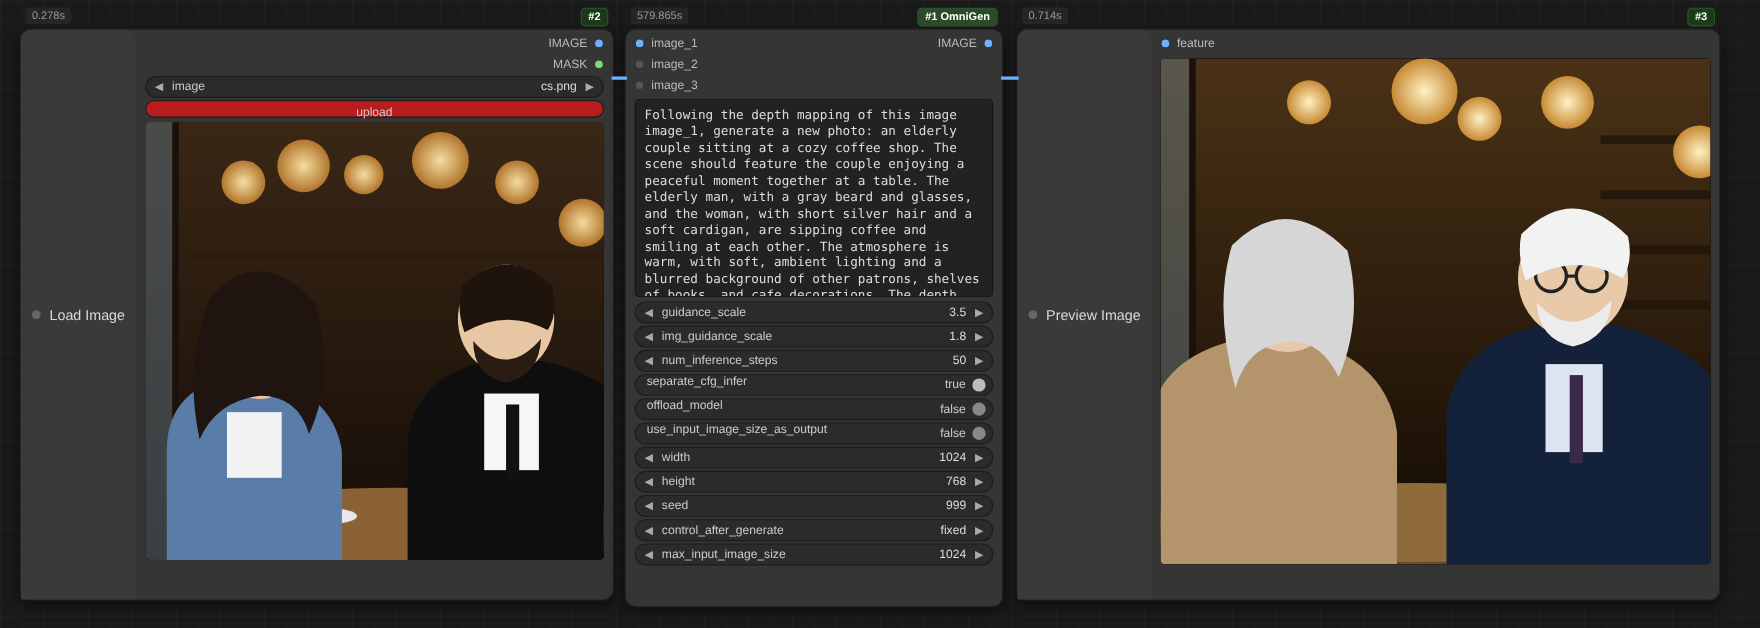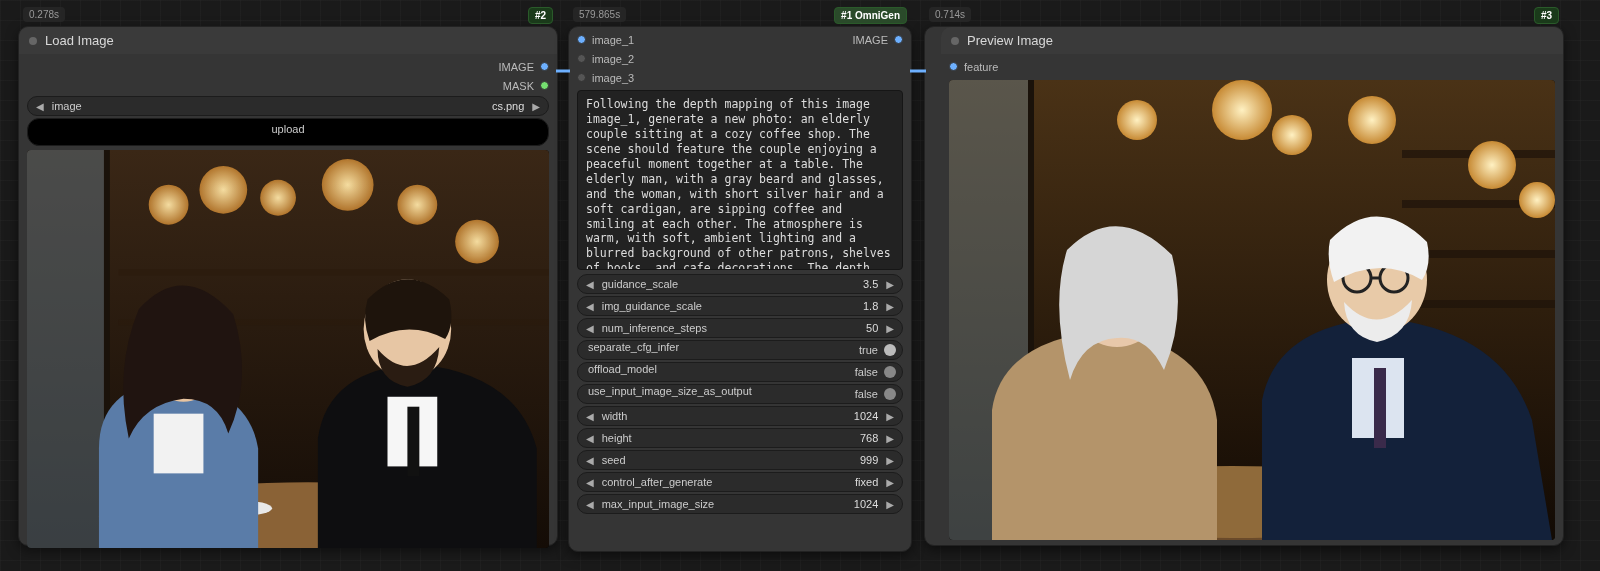--- a/index.html
+++ b/index.html
@@ -15,21 +15,21 @@
     color: #ccc;
     position: relative;
   }
   .node {
     position: absolute;
     background: #353535;
     border: 1px solid #222;
     border-radius: 10px;
     box-shadow: 0 4px 12px rgba(0,0,0,.5);
     display: flex;
-    flex-direction: column;
+    flex-direction: row;
   }
   .node-tag {
     position: absolute;
     top: -20px;
     left: 4px;
     font-size: 10px;
     color: #999;
     background: rgba(40,40,40,.85);
     padding: 2px 6px;
     border-radius: 4px;
@@ -101,22 +101,22 @@
     margin: 2px 6px; padding: 0 6px 0 10px;
     font-size: 11px; color: #ccc;
   }
   .toggle-knob {
     width: 12px; height: 12px; border-radius: 50%;
     background: #888; margin-left: 6px;
   }
   .toggle-knob.on { background: #bbb; }
   .upload-btn {
     display: block; text-align: center;
-    background: #000000; border: 1px solid #1c1c1c;
-    border-radius: 12px; height: 28px; line-height: 20px;
+    background: #b91c1c; border: 1px solid #1c1c1c;
+    border-radius: 12px; height: 16px; line-height: 20px;
     margin: 2px 6px; font-size: 11px; color: #ccc;
   }
   .img-holder {
     margin: 4px 6px 4px 6px; border-radius: 4px; overflow: hidden;
     background: #000; position: relative;
   }
   .prompt-box {
     margin: 4px 6px; background: #222; border: 1px solid #161616;
     border-radius: 4px; padding: 6px 8px;
     font-family: ui-monospace, Menlo, Consolas, monospace;
@@ -313,21 +313,21 @@
         <div class="pill">
           <span class="arrow">◀</span>
           <span class="label">max_input_image_size</span>
           <span class="value" style="margin-left:auto">1024</span>
           <span class="arrow">▶</span>
         </div>
       </div>
   </div>
 </div>
 
-<div class="node" style="left:924px; top:26px; width:640px; height:520px;padding-left:16px;">
+<div class="node" style="left:924px; top:26px; width:640px; height:520px;">
   <div class="node-tag">0.714s</div>
   <div class="node-id">#3</div>
   <div class="node-header">
     <span class="collapse-dot"></span>
     <span>Preview Image</span>
   </div>
   <div class="node-body">
     <div class="ports-row" style="min-height:18px">
       <div class="port-col left">
         <div class="port">

